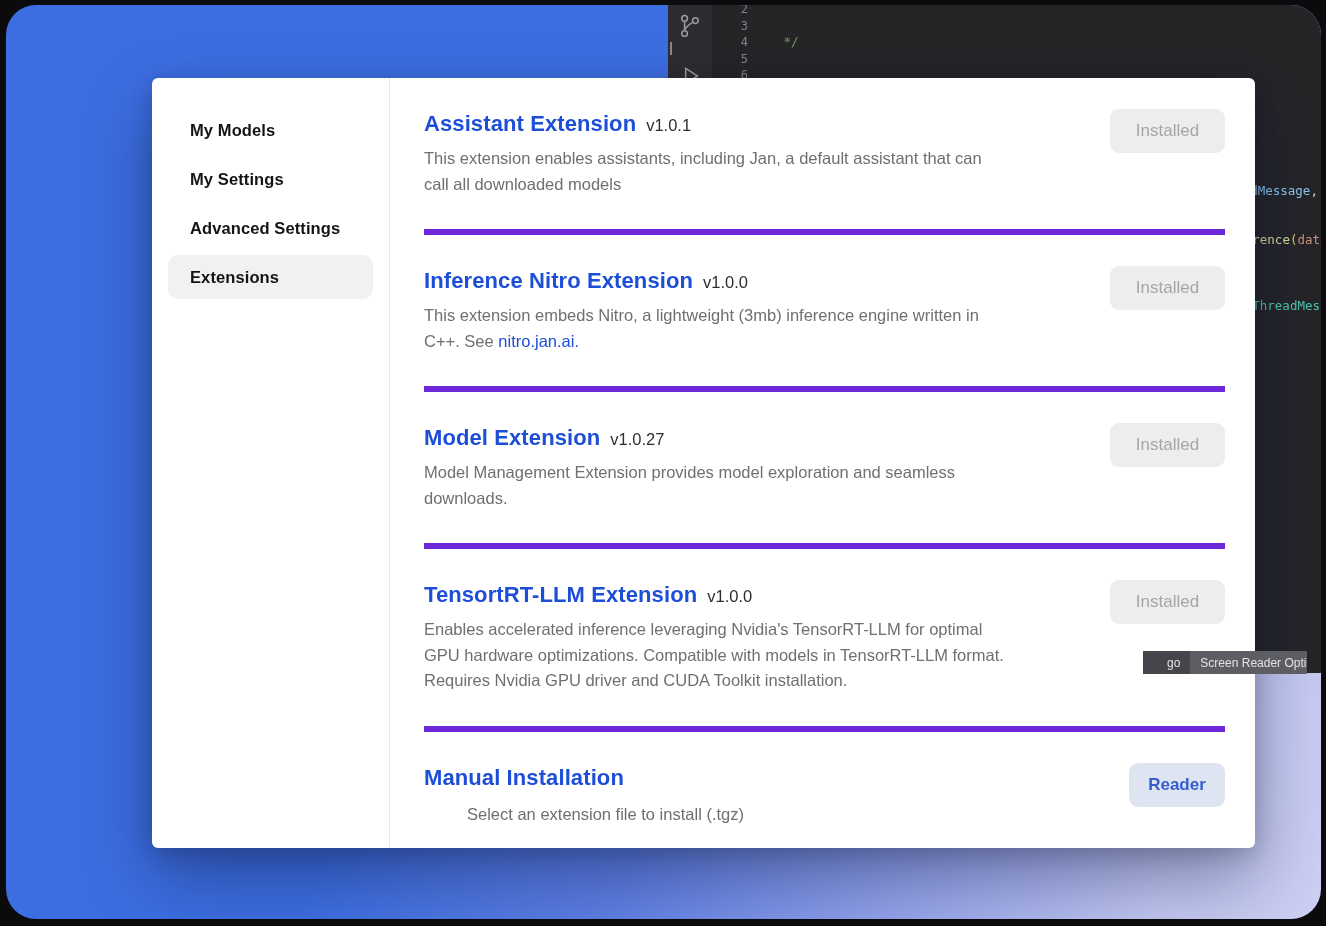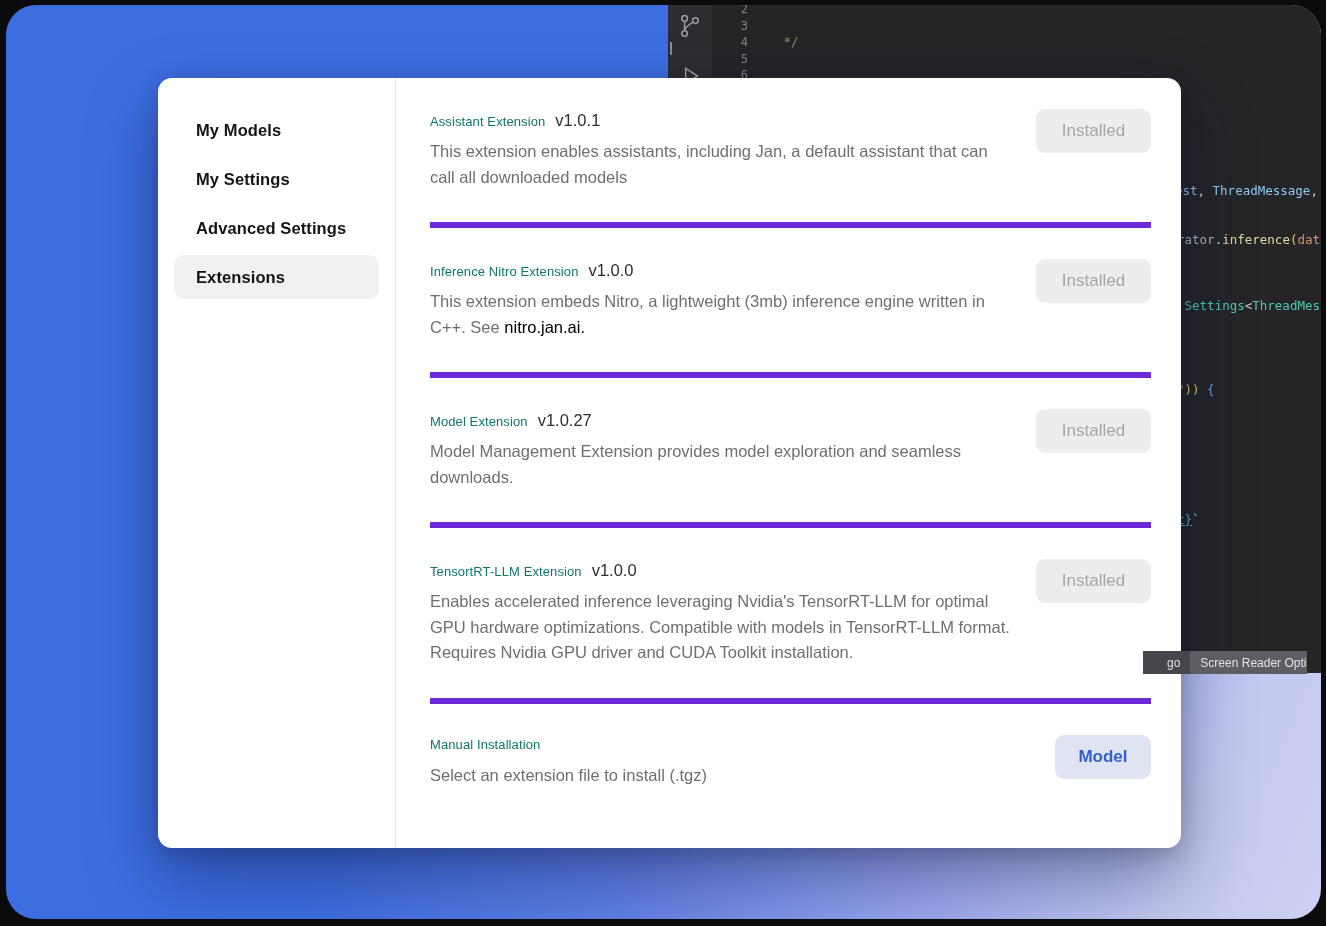--- a/index.html
+++ b/index.html
@@ -46,48 +46,48 @@
 
   
   .status-bar { position:absolute; left:1137px; right:14px; top:646px; height:23px;
             background:#45454c; z-index:30; display:flex; align-items:center;
             font-size:12px; color:#e3e3e6; white-space:nowrap; overflow:hidden; }
   .status-left { padding:0 10px 0 24px; }
   .status-seg { background:#5d5d64; height:100%; display:flex; align-items:center;
             padding:0 10px; }
 
   
-  .modal { position:absolute; left:152px; top:73px; width:1023px; height:770px;
-           background:#ffffff; border-radius:14px; z-index:20; display:flex;
+  .modal { position:absolute; left:146px; top:73px; width:1103px; height:770px;
+           background:#ffffff; border-radius:6px; z-index:20; display:flex;
            box-shadow:0 30px 70px rgba(10,20,60,.40), 0 6px 22px rgba(0,0,0,.18); }
   .sidebar { width:238px; border-right:1px solid #e8e8e8; padding-top:30px;
            display:flex; flex-direction:column; gap:5px; flex-shrink:0; }
   .side-item { height:44px; margin:0 16px; border-radius:10px; display:flex;
            align-items:center; padding-left:22px; font-size:16.5px; font-weight:700;
            color:#141414; letter-spacing:.1px; cursor:pointer; }
   .side-item.active { background:#f1f1f1; }
 
   .content { flex:1; padding:0 30px 0 34px; overflow:hidden; }
   .entry { display:flex; justify-content:space-between; align-items:flex-start;
            padding:33px 0 32px 0; }
   .entry + .entry { border-top:6px solid #6d28d9; }
   .entry-text { max-width:585px; }
   .entry-title { display:flex; align-items:baseline; }
-  .ext-name { font-size:13px; font-weight:400; color:#0f766e; letter-spacing:.1px; }
+  .ext-name { font-size:22px; font-weight:700; color:#1d4ed8; letter-spacing:.1px; }
   .ext-ver  { font-size:16.5px; font-weight:400; color:#2e2e2e; margin-left:10px; }
   .ext-desc { margin-top:9px; font-size:16.5px; line-height:25.5px; color:#6f6f6f; }
-  .ext-link { color:#000000; text-decoration:none; cursor:pointer; }
+  .ext-link { color:#1d4ed8; text-decoration:none; cursor:pointer; }
 
   .btn { height:44px; border:none; border-radius:9px; font-size:17px;
          font-family:"Liberation Sans", sans-serif; flex-shrink:0; margin-top:-2px; }
   .btn-installed { background:#ededee; color:#a6a6a8; width:115px; font-weight:500; }
   .btn-select { background:#dfe4f2; color:#3360ce; width:96px; font-weight:700;
          cursor:pointer; }
   .entry.manual { padding-bottom:24px; }
-  .entry.manual .ext-desc { margin-top:11px; }
+  .entry.manual .ext-desc { margin-top:11px;margin-left:43px; }
 </style>
 </head>
 <body>
 
 <div class="window">
 
   <div class="editor">
     <div class="activity-bar">
       <span>
         <svg width="26" height="26" viewBox="0 0 24 24">
@@ -185,18 +185,18 @@
         <button class="btn btn-installed">Installed</button>
       </div>
 
       <div class="entry manual">
         <div class="entry-text">
           <div class="entry-title">
             <span class="ext-name">Manual Installation</span>
           </div>
           <div class="ext-desc">Select an extension file to install (.tgz)</div>
         </div>
-        <button class="btn btn-select">Model</button>
+        <button class="btn btn-select">Reader</button>
       </div>
 
     </div>
   </div>
 </div>
 
 </body></html>

